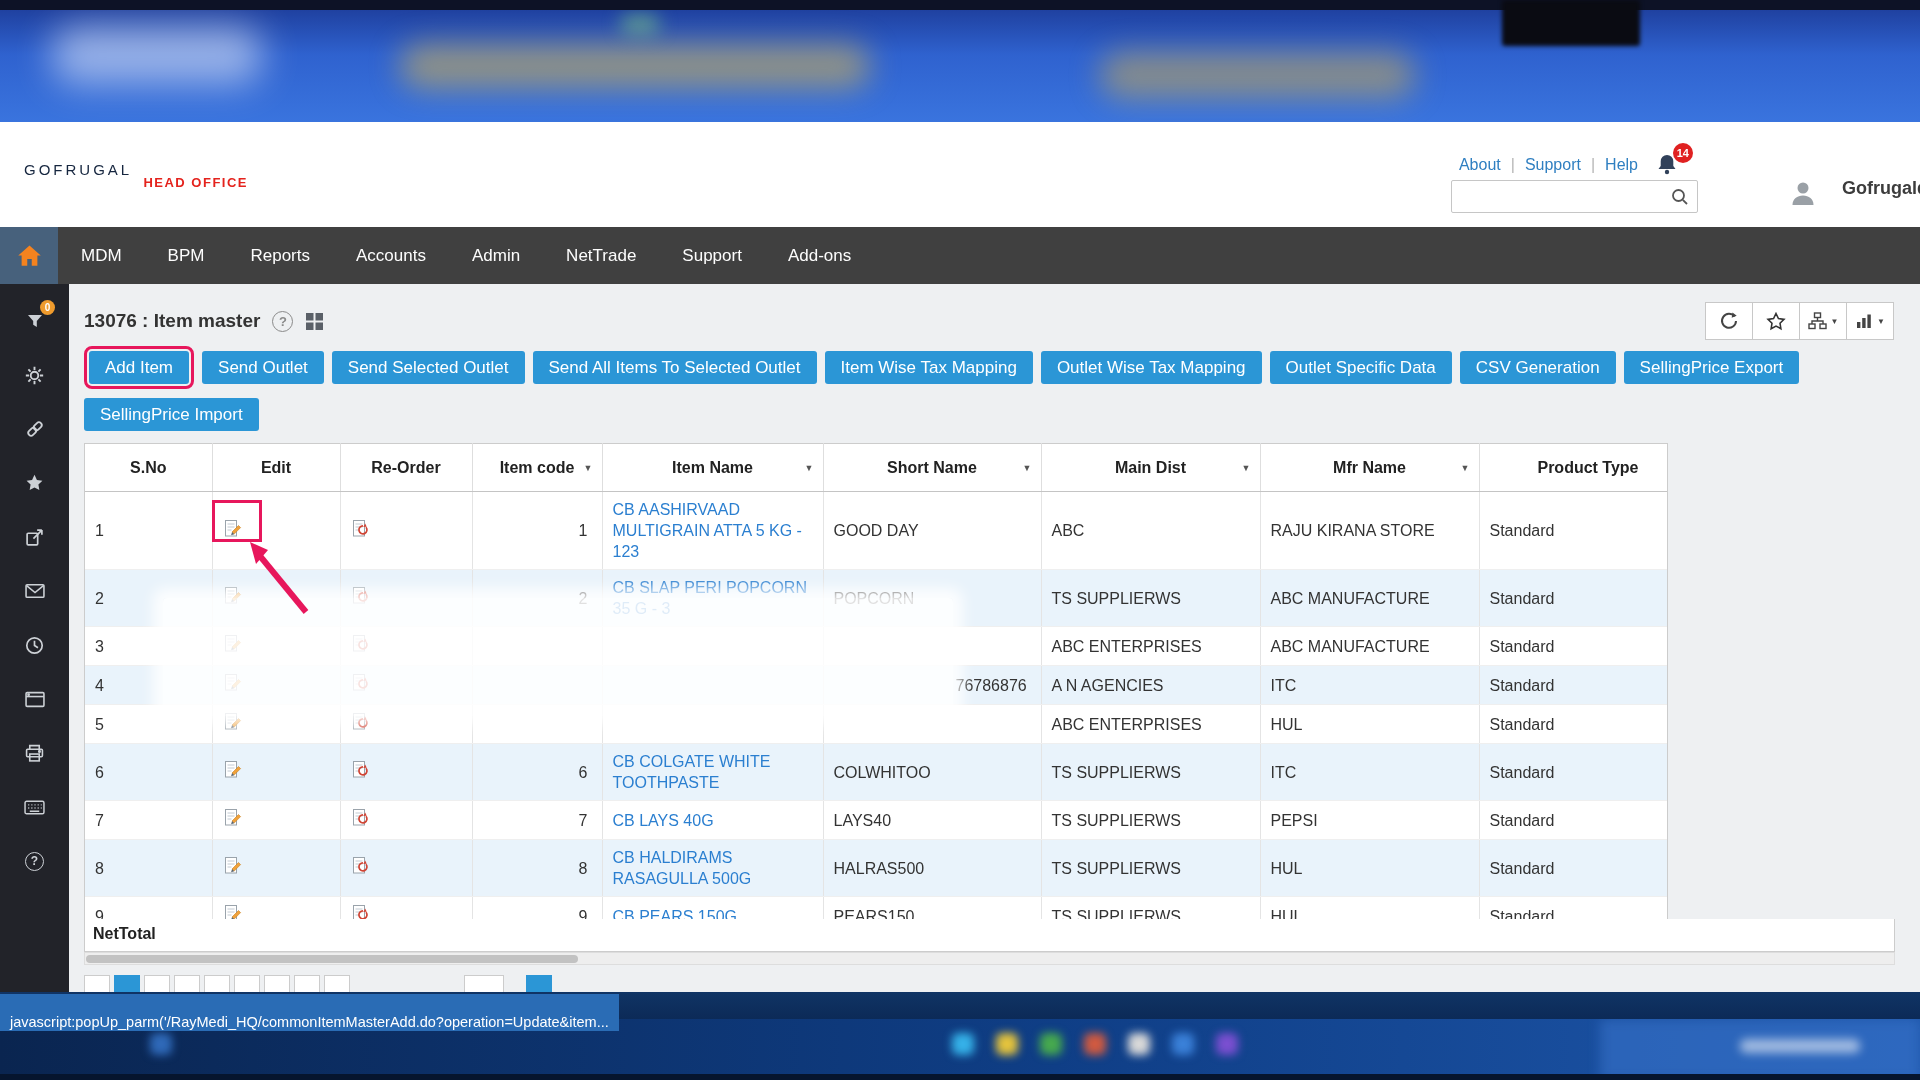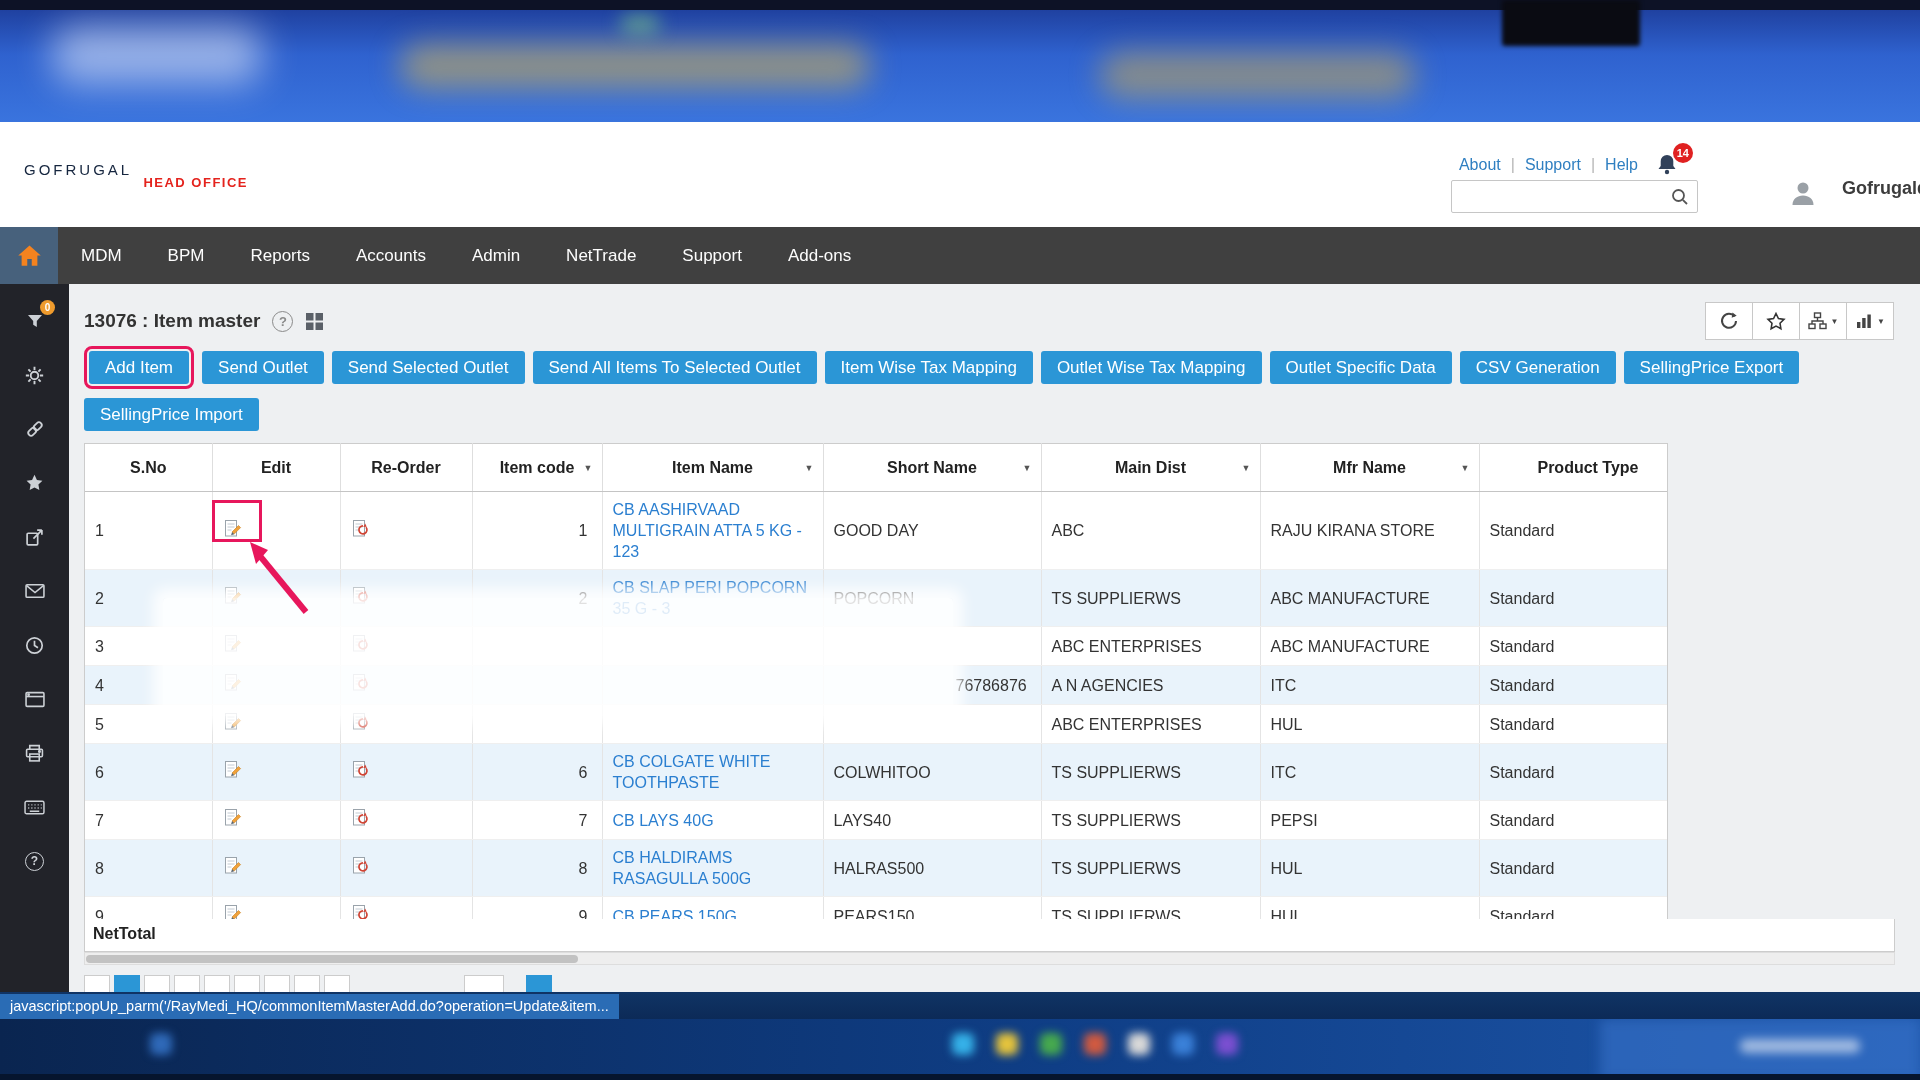--- a/index.html
+++ b/index.html
@@ -103,22 +103,22 @@
   .blurpatch { position:absolute; left:163px; top:598px; width:790px; height:118px; background:rgba(255,255,255,.85);
     border-radius:4px; box-shadow:0 0 14px 10px rgba(255,255,255,.85); z-index:5; }
   .hl-edit { position:absolute; left:212px; top:500px; width:50px; height:42px; border:3px solid #e7175c; z-index:7; }
   .anno-arrow { position:absolute; left:238px; top:538px; z-index:7; }
   .anno-text { position:absolute; left:210px; top:634px; z-index:7; font-size:27px; font-weight:bold; color:#9d1cb8;
     letter-spacing:.5px; white-space:nowrap;
     text-shadow:0 1px 0 #fff, 0 0 8px rgba(255,255,255,.95), 1px 1px 2px rgba(255,255,255,.9); }
 
   
   .statusband { position:absolute; left:0; top:992px; width:1920px; height:27px; background:linear-gradient(180deg,#103465,#0c2a57); }
-  .statustip { position:absolute; left:0; top:994px; height:25px; background:#2a6cb5; color:#fff; font-size:14.5px;
-    line-height:25px; padding:0 10px; white-space:nowrap; z-index:8; }
+  .statustip { position:absolute; left:0; top:994px; height:37px; background:#2a6cb5; color:#fff; font-size:14.5px;
+    line-height:25px; padding:16px 10px; white-space:nowrap; z-index:8; }
   .taskbar { position:absolute; left:0; top:1019px; width:1920px; height:61px;
     background:linear-gradient(90deg,#0a2550 0%,#0f3e86 55%,#1e57ab 100%); overflow:hidden; }
   .tb-dot { position:absolute; top:14px; width:22px; height:22px; border-radius:6px; filter:blur(4px); }
   .tb-right { position:absolute; right:0; top:0; width:320px; height:61px; background:rgba(62,122,212,.5); filter:blur(6px); }
   .tb-wdots { position:absolute; right:60px; top:20px; width:120px; height:14px; background:rgba(255,255,255,.55); filter:blur(5px); border-radius:6px; }
   .tb-bottom { position:absolute; left:0; top:1074px; width:1920px; height:6px; background:#06152e; }
 </style>
 </head>
 <body>
 

